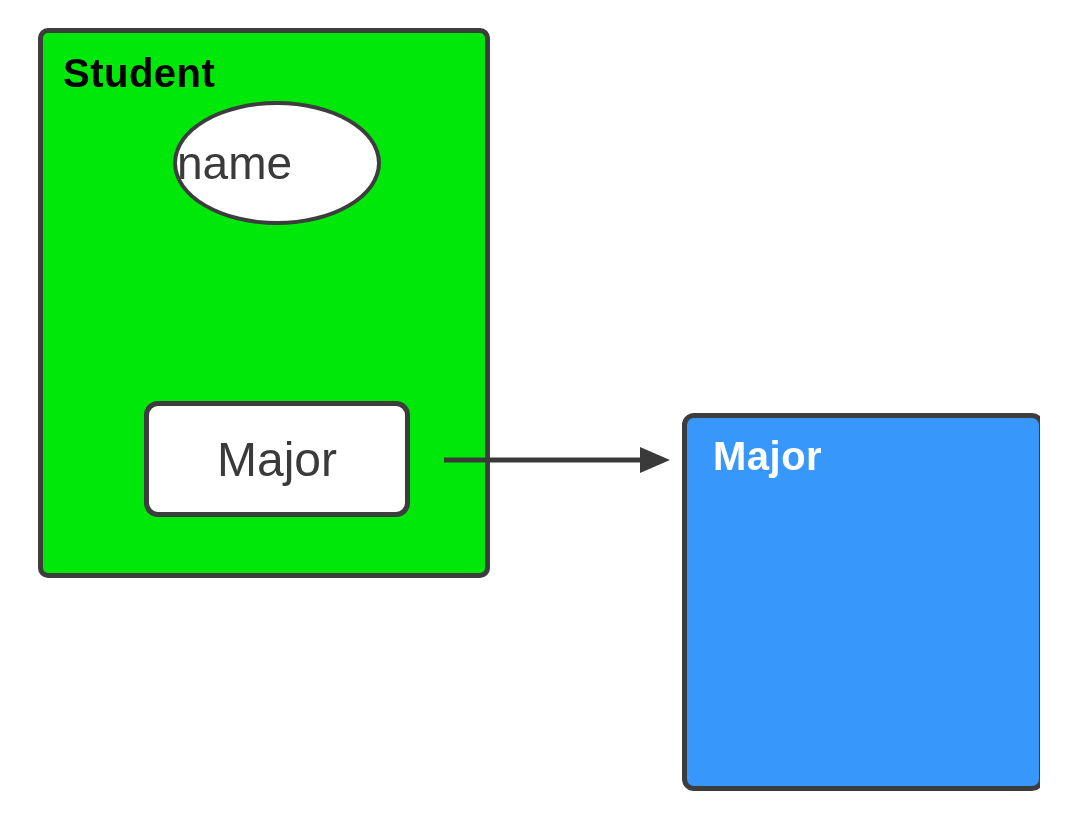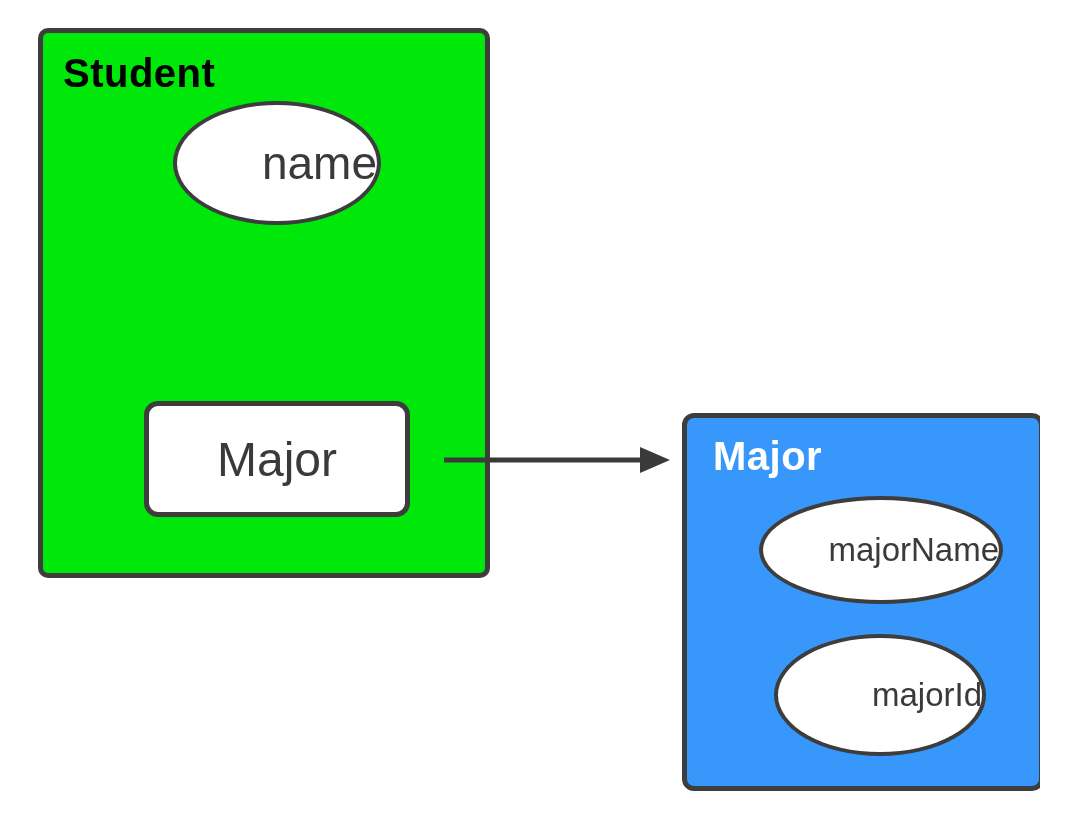--- a/index.html
+++ b/index.html
@@ -54,21 +54,21 @@
     color: #ffffff;
   }
   .attr-oval {
     position: absolute;
     background: #ffffff;
     border: 4px solid #3d3d3d;
     border-radius: 50%;
     box-sizing: border-box;
     display: flex;
     align-items: center;
-    justify-content: flex-end;
+    justify-content: flex-start;
     color: #3a3a3a;
   }
   .entity-student .attr-oval { font-size: 46px; }
   .entity-major .attr-oval { font-size: 33px; }
 
   .oval-name   { left: 130px; top:  68px; width: 208px; height: 124px; }
   .oval-age    { left: 126px; top: 218px; width: 216px; height: 115px; }
   .oval-major-name { left:  72px; top:  78px; width: 244px; height: 108px; }
   .oval-major-id   { left:  87px; top: 216px; width: 212px; height: 122px; }
 
@@ -116,22 +116,16 @@
   </div>
 
   <svg class="arrow-layer" width="1080" height="834" viewBox="0 0 1080 834" xmlns="http://www.w3.org/2000/svg">
     <line x1="444" y1="460" x2="644" y2="460" stroke="#3a3a3a" stroke-width="5"></line>
     <polygon points="640,447 670,460 640,473" fill="#3a3a3a"></polygon>
   </svg>
 
   <div class="entity entity-major">
     <div class="entity-title">Major</div>
 
-    <div class="attr-oval oval-major-name">
-      <span>majorName</span>
-    </div>
 
-    <div class="attr-oval oval-major-id">
-      <span>majorId</span>
-    </div>
   </div>
 
 </div>
 
 </body></html>

